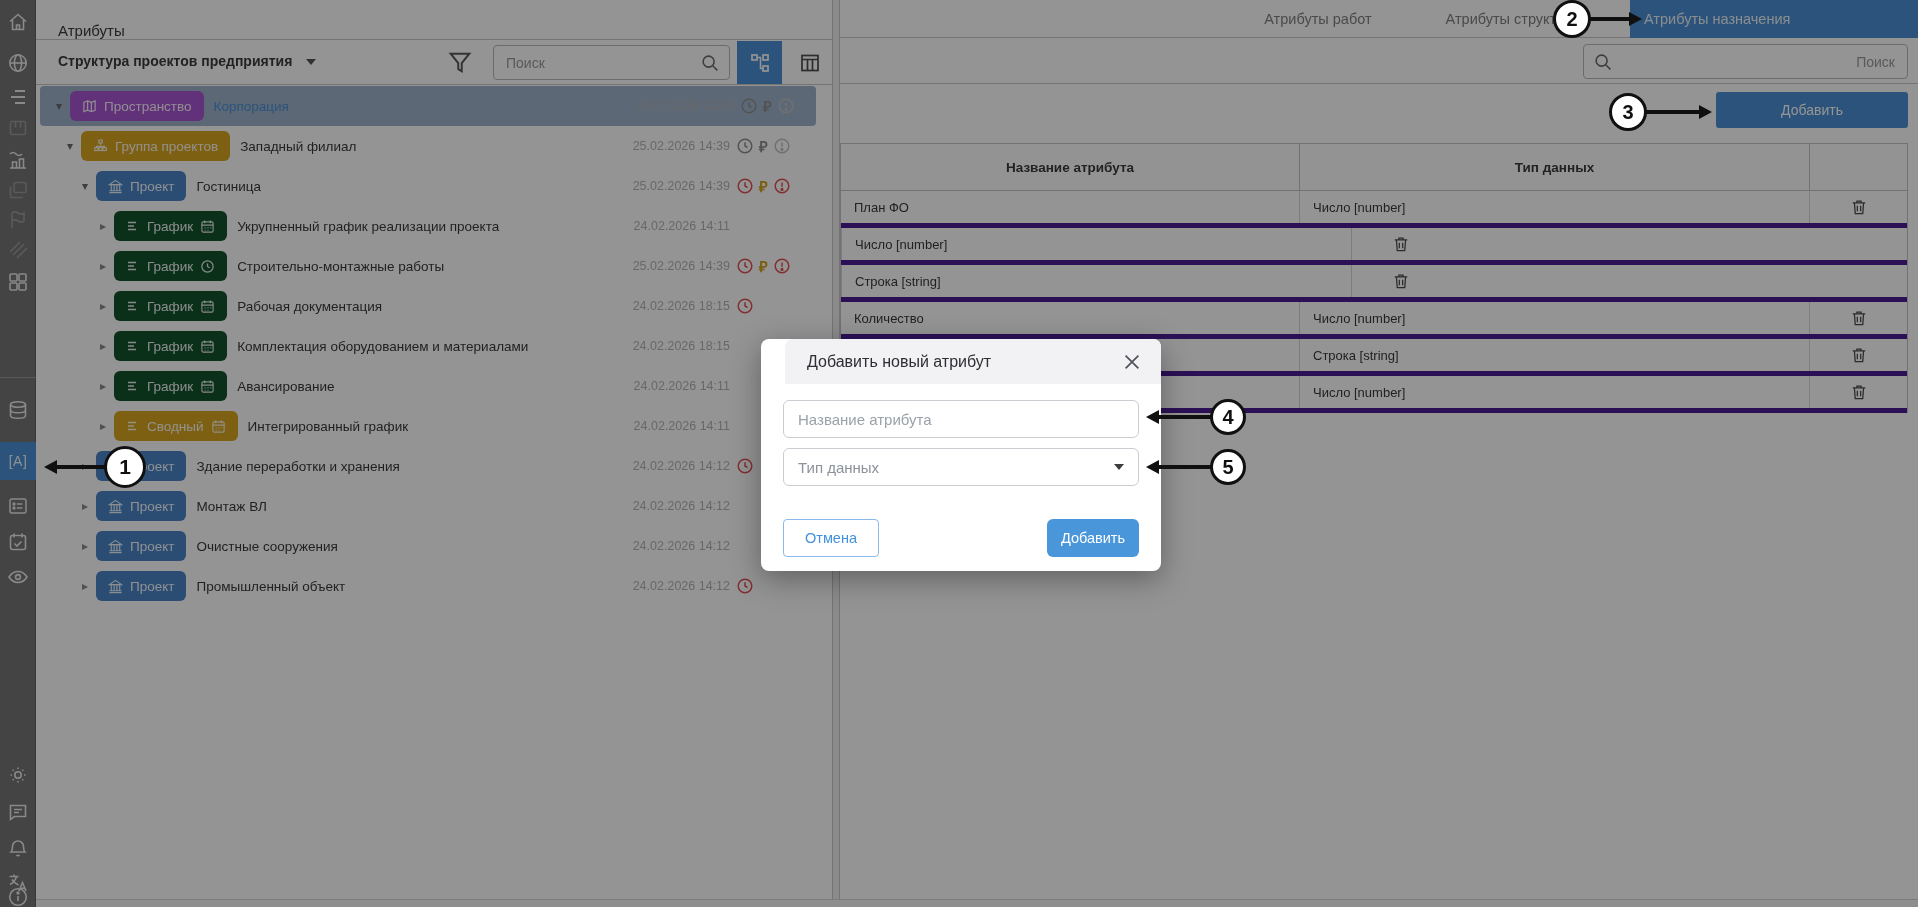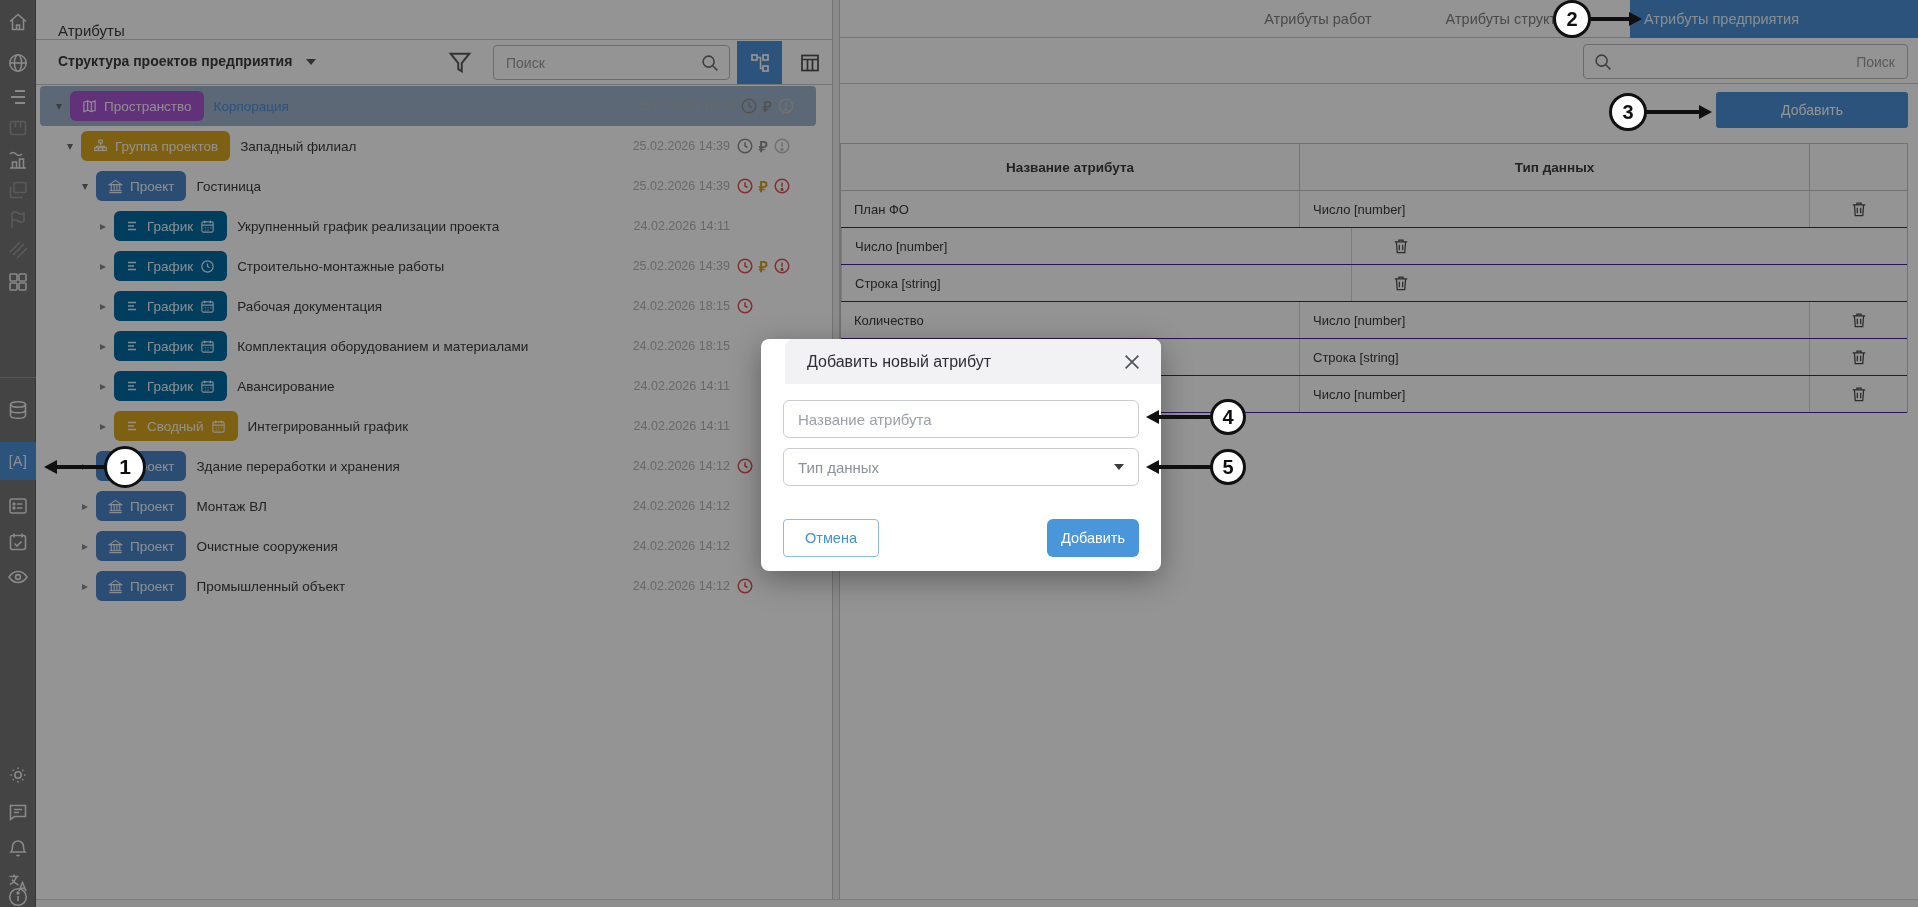--- a/index.html
+++ b/index.html
@@ -33,21 +33,21 @@
   
   #tree { position:absolute; left:0; top:86px; width:796px; }
   .trow { height:40px; display:flex; align-items:center; position:relative; cursor:pointer; }
   .trow.sel { background:#9fb3cc; border-radius:4px; margin:0 16px 0 4px; }
   .car { width:14px; flex:none; text-align:center; font-size:12px; color:#8a8a8a; margin-right:4px; }
   .car.open { color:#6b6b6b; }
   .badge { height:30px; flex:none; display:inline-flex; align-items:center; gap:7px; padding:0 12px; border-radius:6px; font-size:13.5px; color:rgba(255,255,255,.93); }
   .b-space   { background:#a855d0; }
   .b-group   { background:#d9a620; }
   .b-project { background:#4a86c8; }
-  .b-sched   { background:#0369a1; }
+  .b-sched   { background:#14532d; }
   .b-summary { background:#d9a620; }
   .tname { margin-left:10px; font-size:13.5px; color:#3a3a3a; white-space:nowrap; }
   .tname.link { color:#4a90d4; }
   .ts { position:absolute; left:594px; width:100px; text-align:right; font-size:12.5px; color:#b3b3b3; }
   .sti { position:absolute; left:700px; display:flex; gap:5px; align-items:center; }
   .sti .rub { font-size:15px; font-weight:700; line-height:1; }
   .ic-gray { color:#909090; } .ic-faint { color:#c2c2c2; } .ic-red { color:#e05252; } .ic-gold { color:#d4a017; }
 
   
   #divider { position:absolute; left:832px; top:0; width:8px; height:907px; background:#efefef; border-left:1px solid #c9c9c9; border-right:1px solid #c9c9c9; z-index:1; }
@@ -59,21 +59,21 @@
   .tab.active { background:#4a90d4; color:#eef3f8; width:288px; padding:0 0 0 14px; }
   .rp-searchrow { position:absolute; left:0; top:38px; width:1078px; height:46px; border-bottom:1px solid #c9c9c9; }
   .rp-search { position:absolute; right:10px; top:6px; width:325px; height:35px; border:1px solid #b9b9b9; border-radius:4px; }
   .rp-search .mag { position:absolute; left:8px; top:6px; width:22px; height:22px; color:#6a6a6a; }
   .rp-search input { position:absolute; right:0; top:0; width:285px; height:33px; border:0; outline:0; background:transparent; text-align:right; padding-right:12px; font-size:14px; color:#444; font-family:"Liberation Sans",sans-serif; }
   .add-btn { position:absolute; right:10px; top:92px; width:192px; height:36px; background:#4a90d4; color:#fff; border:0; border-radius:3px; font-size:14px; font-family:"Liberation Sans",sans-serif; cursor:pointer; }
 
   
   .attr-table { position:absolute; left:0; top:143px; width:1068px; border:1px solid #c4c4c4; border-bottom:0; }
   .th-row { display:flex; height:47px; border-bottom:1px solid #c4c4c4; background:#fdfdfd; }
-  .td-row { display:flex; height:37px; border-bottom:1px solid #4c1d95; }
+  .td-row { display:flex; height:37px; border-bottom:5px solid #4c1d95; }
   .c1 { width:458px; } .c2 { width:510px; border-left:1px solid #d8d8d8; } .c3 { width:98px; border-left:1px solid #d8d8d8; display:flex; align-items:center; justify-content:center; }
   .th-row .c1, .th-row .c2 { display:flex; align-items:center; justify-content:center; font-size:13.5px; font-weight:700; color:#3c3c3c; }
   .th-row .c2, .th-row .c3 { border-left:1px solid #c4c4c4; }
   .td-row .c1, .td-row .c2 { display:flex; align-items:center; padding-left:13px; font-size:13px; color:#3a3a3a; }
   .trash { width:20px; height:20px; color:#4a4a4a; cursor:pointer; }
 
   
   .bstrip { position:absolute; left:36px; top:899px; width:1882px; height:8px; background:#f4f4f4; border-top:1px solid #d5d5d5; z-index:1; }
 
   
@@ -543,21 +543,21 @@
 
   </div>
 </div>
 
 <div id="divider"></div>
 
 <div id="rightpanel">
   <div class="tabsbar">
     <div class="tab">Атрибуты работ</div>
     <div class="tab">Атрибуты структуры</div>
-    <div class="tab active">Атрибуты предприятия</div>
+    <div class="tab active">Атрибуты назначения</div>
   </div>
   <div class="rp-searchrow">
     <div class="rp-search">
       <span class="mag">
           <svg viewBox="0 0 24 24" fill="none" stroke="currentColor" stroke-width="1.7">
             <circle cx="10.5" cy="10.5" r="6"></circle>
             <path d="M15 15l5 5"></path>
           </svg>
         </span>
       <input placeholder="Поиск" style="">

